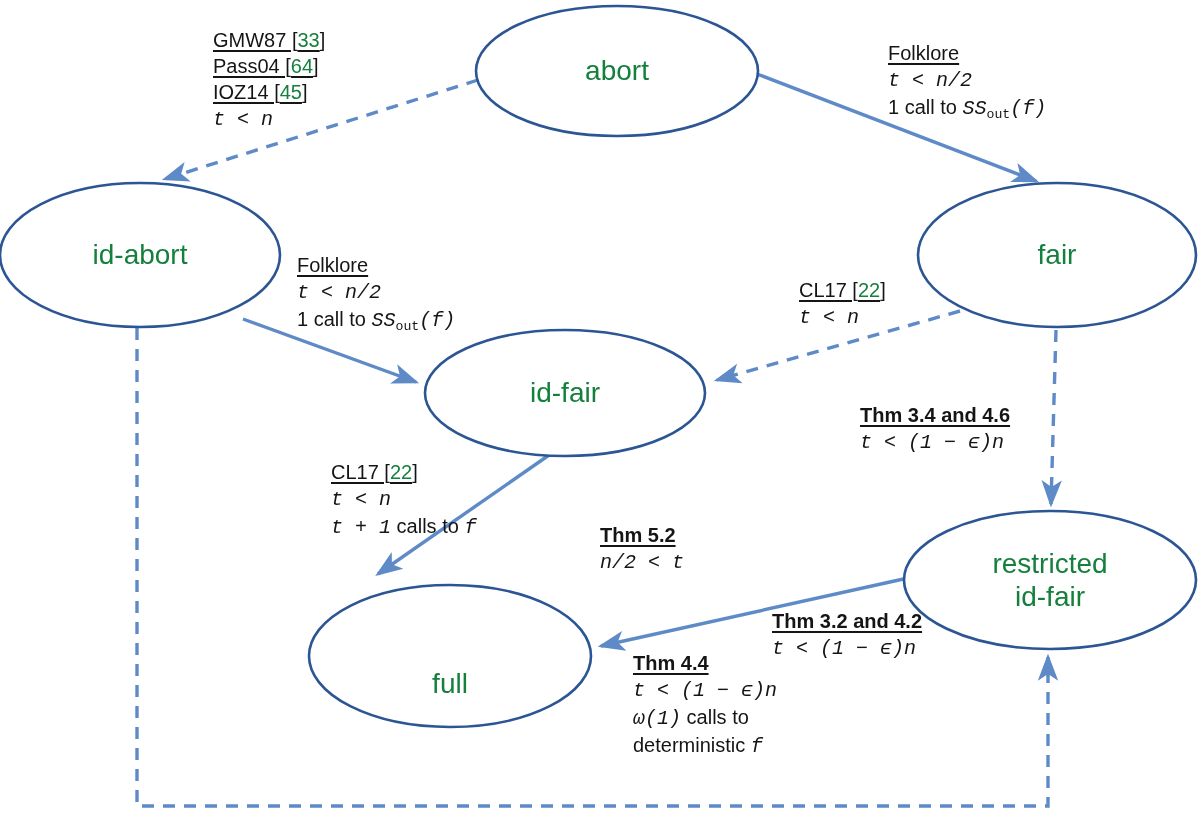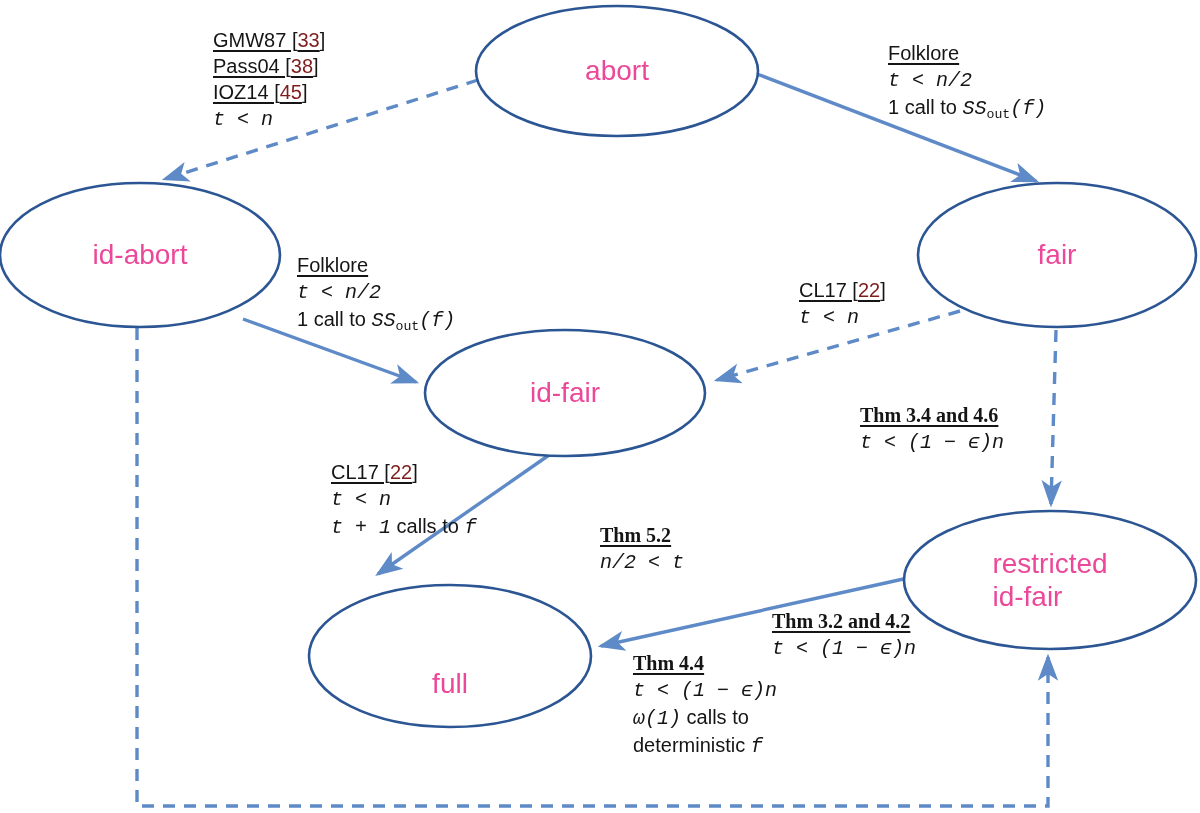--- a/index.html
+++ b/index.html
@@ -15,43 +15,43 @@
 
   .edge { stroke: #5E8AC7; stroke-width: 3.4; fill: none; }
   .edge.dashed { stroke-dasharray: 12 9; }
   .node-ellipse { fill: #ffffff; stroke: #2B5593; stroke-width: 2.6; }
 
   .node-label {
     position: absolute;
     transform: translate(-50%, -50%);
     font-size: 28px;
     line-height: 1.18;
-    color: #ec4899;
-    text-align: left;
+    color: #15803d;
+    text-align: center;
     white-space: pre-line;
   }
 
   .edge-label {
     position: absolute;
     font-size: 20px;
     line-height: 26px;
     color: #151515;
     white-space: nowrap;
   }
   .lbl-line { }
   .lbl-line.u { text-decoration: underline; text-underline-offset: 3px; }
   .lbl-line.b { font-weight: bold; }
   .lbl-line.b.u { text-decoration-thickness: 2px; }
 
   .s-p  { font-family: "Liberation Sans", sans-serif; }
-  .s-b  { font-family: Liberation Serif, serif; font-weight: bold; }
+  .s-b  { font-family: Liberation Sans, sans-serif; font-weight: bold; }
   .s-m  { font-family: Liberation Mono, monospace; font-style: italic; }
   .s-r  { font-family: "DejaVu Serif", serif; }
   .s-sub { font-family: Liberation Mono, monospace; font-size: 0.66em; vertical-align: -0.28em; }
-  .s-link { color: #7f1d1d; }
+  .s-link { color: #15803d; }
 </style>
 </head>
 <body>
 
 <div id="stage">
 
   <svg id="diagram-svg" width="1200" height="813" viewBox="0 0 1200 813">
     <defs>
       <marker id="ah" viewBox="0 0 12 9" refX="10.5" refY="4.5" markerWidth="8" markerHeight="7" orient="auto" markerUnits="strokeWidth">
         <path d="M0,0 L12,4.5 L0,9 L3,4.5 Z" fill="#5E8AC7"></path>
@@ -78,21 +78,21 @@
   <div class="node-label" style="left:617px; top:71px">abort</div>
   <div class="node-label" style="left:140px; top:255px">id-abort</div>
   <div class="node-label" style="left:1057px; top:255px">fair</div>
   <div class="node-label" style="left:565px; top:393px">id-fair</div>
   <div class="node-label" style="left:1050px; top:580px">restricted
 id-fair</div>
   <div class="node-label" style="left:450px; top:684px">full</div>
 
   <div class="edge-label" style="left:213px; top:27px">
       <div class="lbl-line u"><span class="s-p">GMW87 [</span><span class="s-link">33</span><span class="s-p">]</span></div>
-      <div class="lbl-line u"><span class="s-p">Pass04 [</span><span class="s-link">38</span><span class="s-p">]</span></div>
+      <div class="lbl-line u"><span class="s-p">Pass04 [</span><span class="s-link">64</span><span class="s-p">]</span></div>
       <div class="lbl-line u"><span class="s-p">IOZ14 [</span><span class="s-link">45</span><span class="s-p">]</span></div>
       <div class="lbl-line"><span class="s-m">t &lt; n</span></div>
     </div>
   <div class="edge-label" style="left:888px; top:40px">
       <div class="lbl-line u"><span class="s-p">Folklore</span></div>
       <div class="lbl-line"><span class="s-m">t &lt; n/2</span></div>
       <div class="lbl-line"><span class="s-p">1 call to </span><span class="s-m">SS</span><span class="s-sub">out</span><span class="s-m">(f)</span></div>
     </div>
   <div class="edge-label" style="left:297px; top:252px">
       <div class="lbl-line u"><span class="s-p">Folklore</span></div>

